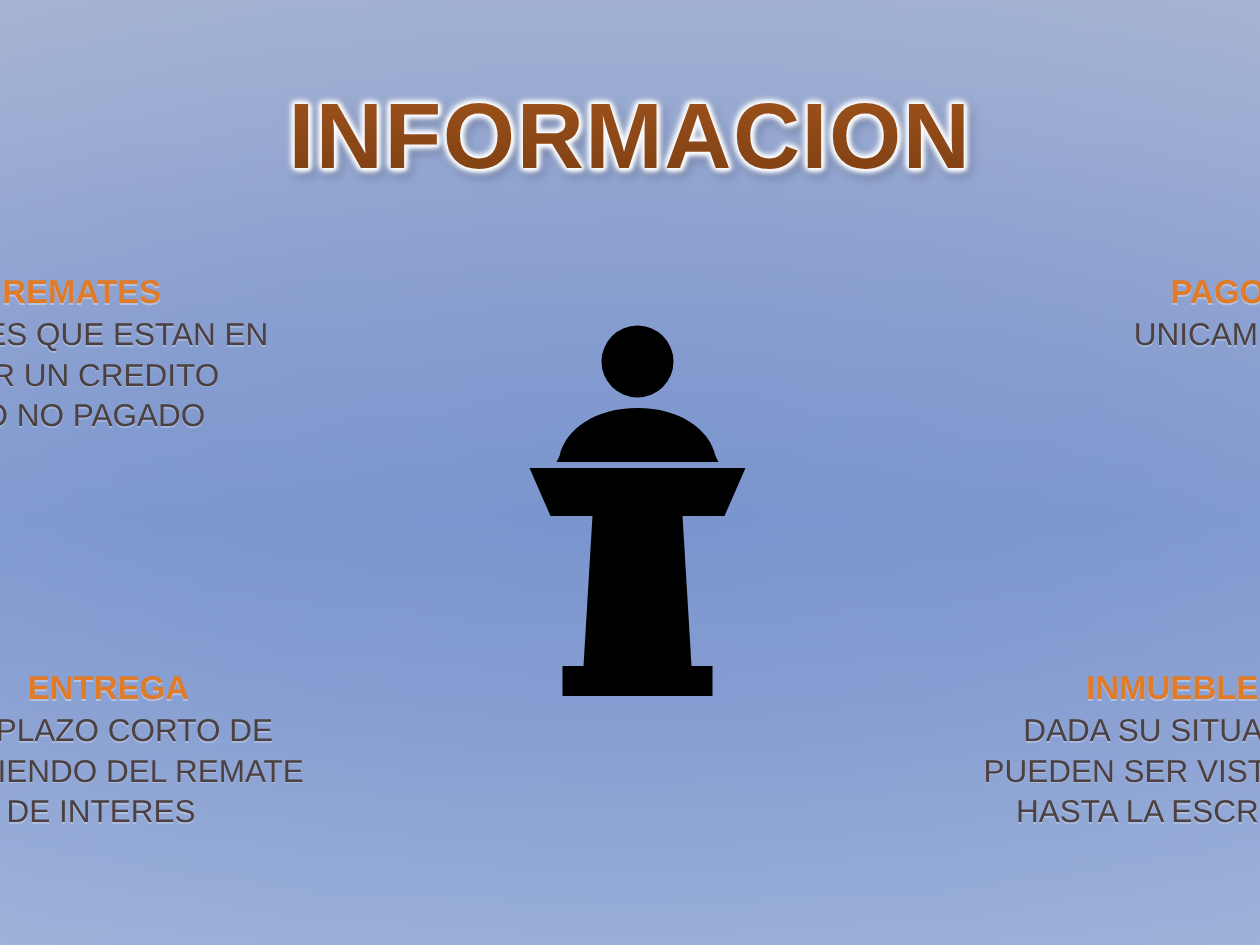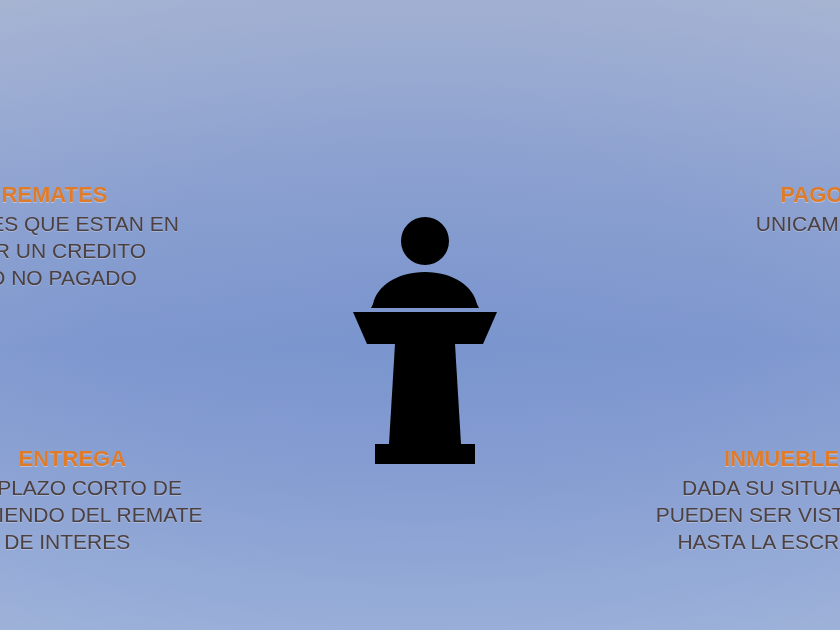--- a/index.html
+++ b/index.html
@@ -136,20 +136,23 @@
     display: block;
     width: 160px;
     height: 252px;
   }
 </style>
 </head>
 <body>
 
 <div id="slide">
 
+  <div id="title-area">
+    <span id="slide-title">INFORMACION</span>
+  </div>
 
   <div class="block" id="block-remates">
     <p class="block-heading">REMATES</p>
     <p class="block-line">PIEDADES QUE ESTAN EN</p>
     <p class="block-line">NTIA POR UN CREDITO</p>
     <p class="block-line">TECARIO NO PAGADO</p>
   </div>
 
   <div class="block" id="block-pago">
     <p class="block-heading">PAGO</p>

